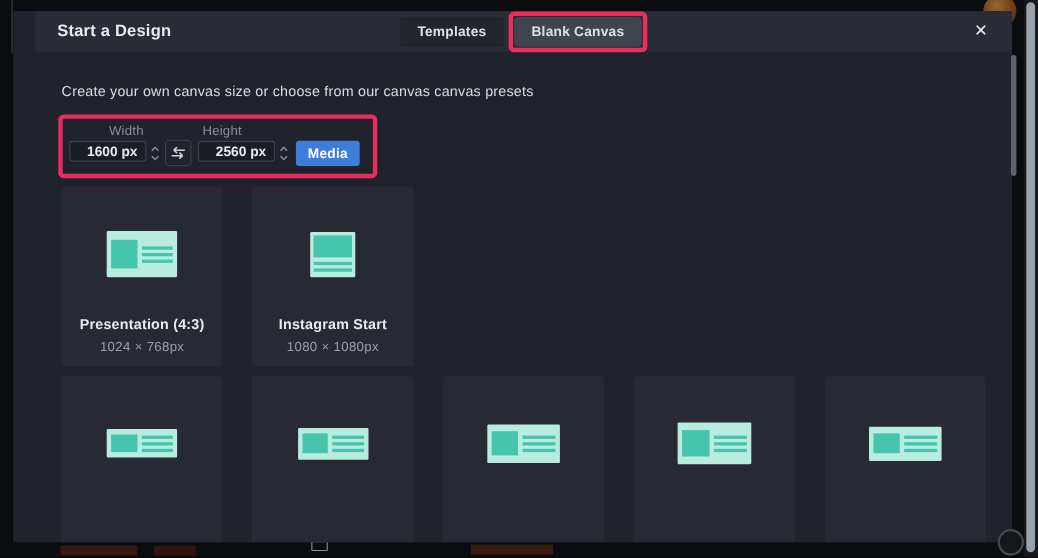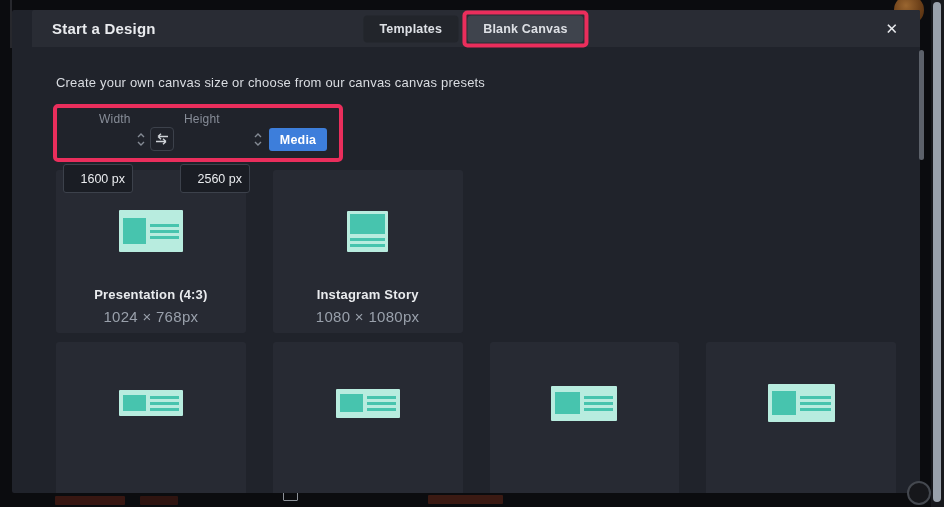--- a/index.html
+++ b/index.html
@@ -42,40 +42,40 @@
   .tab-highlight{border:4px solid var(--pink);border-radius:5px;padding:1px;display:flex;}
   .close-btn{margin-left:auto;background:none;border:none;color:#e8eaed;font-size:15px;line-height:1;cursor:pointer;padding:4px 6px;}
 
   .modal-body{position:relative;height:446px;overflow:hidden;padding:0 24px;}
   .subtitle{margin-top:28px;font-size:13px;font-weight:500;color:#dadde2;letter-spacing:.2px;}
 
   
   .form-box{position:relative;margin:14px 0 0 -3px;width:290px;height:58px;border:4px solid var(--pink);border-radius:5px;}
   .field-label{position:absolute;font-size:12px;color:var(--lbl);letter-spacing:.2px;}
   .lbl-w{left:9px;top:4px;margin-left:33px;} .lbl-h{left:127px;top:4px;text-align:center;}
-  .size-input{position:absolute;top:20px;width:70px;height:29px;background:var(--input-bg);
+  .size-input{position:absolute;top:20px;width:70px;height:19px;background:var(--input-bg);
               border:1px solid var(--input-border);border-radius:3px;color:var(--txt);
-              font-family:inherit;font-size:12.5px;font-weight:400;text-align:right;padding-right:7px;margin-top:36px;}
+              font-family:inherit;font-size:12.5px;font-weight:700;text-align:right;padding-right:7px;}
   .in-w{left:6px;} .in-h{left:123px;}
   .stepper{position:absolute;top:20px;width:13px;height:23px;display:flex;flex-direction:column;justify-content:center;gap:3px;align-items:center;cursor:pointer;background:none;border:none;padding:0;}
   .st-w{left:77px;} .st-h{left:194px;}
   .swap-btn{position:absolute;left:93px;top:19px;width:24px;height:24px;background:none;
             border:1px solid var(--input-border);border-radius:4px;display:flex;align-items:center;justify-content:center;cursor:pointer;}
   .create-btn{position:absolute;left:212px;top:20px;width:58px;height:23px;background:var(--blue);border:none;
               border-radius:3px;color:#fff;font-family:inherit;font-size:12.5px;font-weight:700;cursor:pointer;letter-spacing:.2px;}
 
   .section-title{margin-top:17px;font-size:13px;font-weight:500;color:#d3d6db;letter-spacing:.2px;}
 
   
-  .grid{display:grid;grid-template-columns:repeat(4,1fr);gap:27px;margin-top:8px;}
+  .grid{display:grid;grid-template-columns:repeat(5,1fr);gap:27px;margin-top:8px;}
   .grid.row2{margin-top:9px;}
   .card{height:163px;background:var(--card);border-radius:3px;display:flex;flex-direction:column;align-items:center;cursor:pointer;}
   .icon-wrap{height:122px;display:flex;align-items:center;justify-content:center;}
   .card-label{font-size:13px;font-weight:700;color:var(--txt);margin-top:-5px;letter-spacing:.2px;}
-  .card-dims{font-size:15px;color:var(--dim);margin-top:6px;letter-spacing:.3px;}
+  .card-dims{font-size:12px;color:var(--dim);margin-top:6px;letter-spacing:.3px;}
 
   .preset-icon{background:var(--mint);display:flex;border-radius:1px;}
   .preset-icon.split{flex-direction:row;padding:4px;gap:4px;align-items:stretch;}
   .split .icon-block{width:42%;background:var(--teal);}
   .split .icon-lines{flex:1;display:flex;flex-direction:column;justify-content:center;gap:3px;}
   .icon-line{height:3px;background:var(--teal);}
   .preset-icon.stack{flex-direction:column;padding:3px;gap:4px;}
   .stack .icon-block{width:100%;background:var(--teal);}
   .stack .icon-lines{display:flex;flex-direction:column;gap:3px;}
 </style>
@@ -160,21 +160,21 @@
           <div class="card">
             <div class="icon-wrap">
               <div class="preset-icon stack" style="width: 41px; height: 41px;">
                 <div class="icon-block" style="height: 58%;"></div>
                 <div class="icon-lines">
                   <div class="icon-line"></div>
                   <div class="icon-line"></div>
                 </div>
               </div>
             </div>
-            <div class="card-label">Instagram Story</div>
+            <div class="card-label">Instagram Start</div>
             <div class="card-dims">1080 × 1080px</div>
           </div>
         </div>
       <div class="grid row2" id="row2">
           <div class="card">
             <div class="icon-wrap">
               <div class="preset-icon split" style="width: 64px; height: 26px;">
                 <div class="icon-block" style="height: 85%; align-self: center;"></div>
                 <div class="icon-lines">
                   <div class="icon-line"></div>

